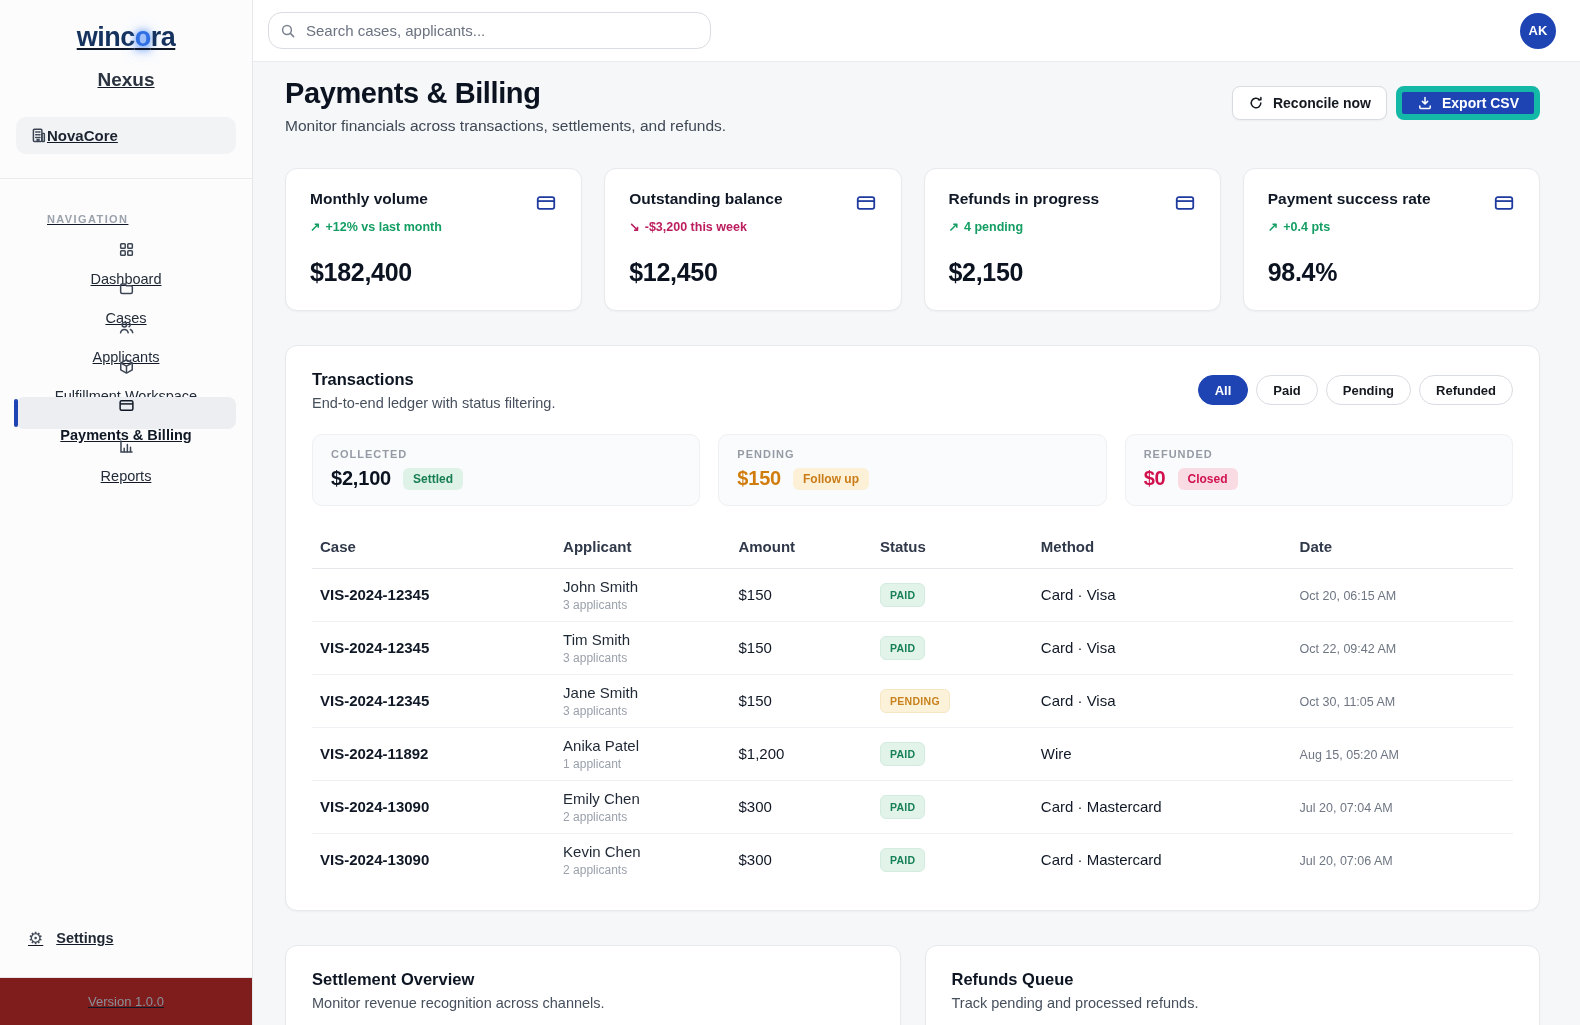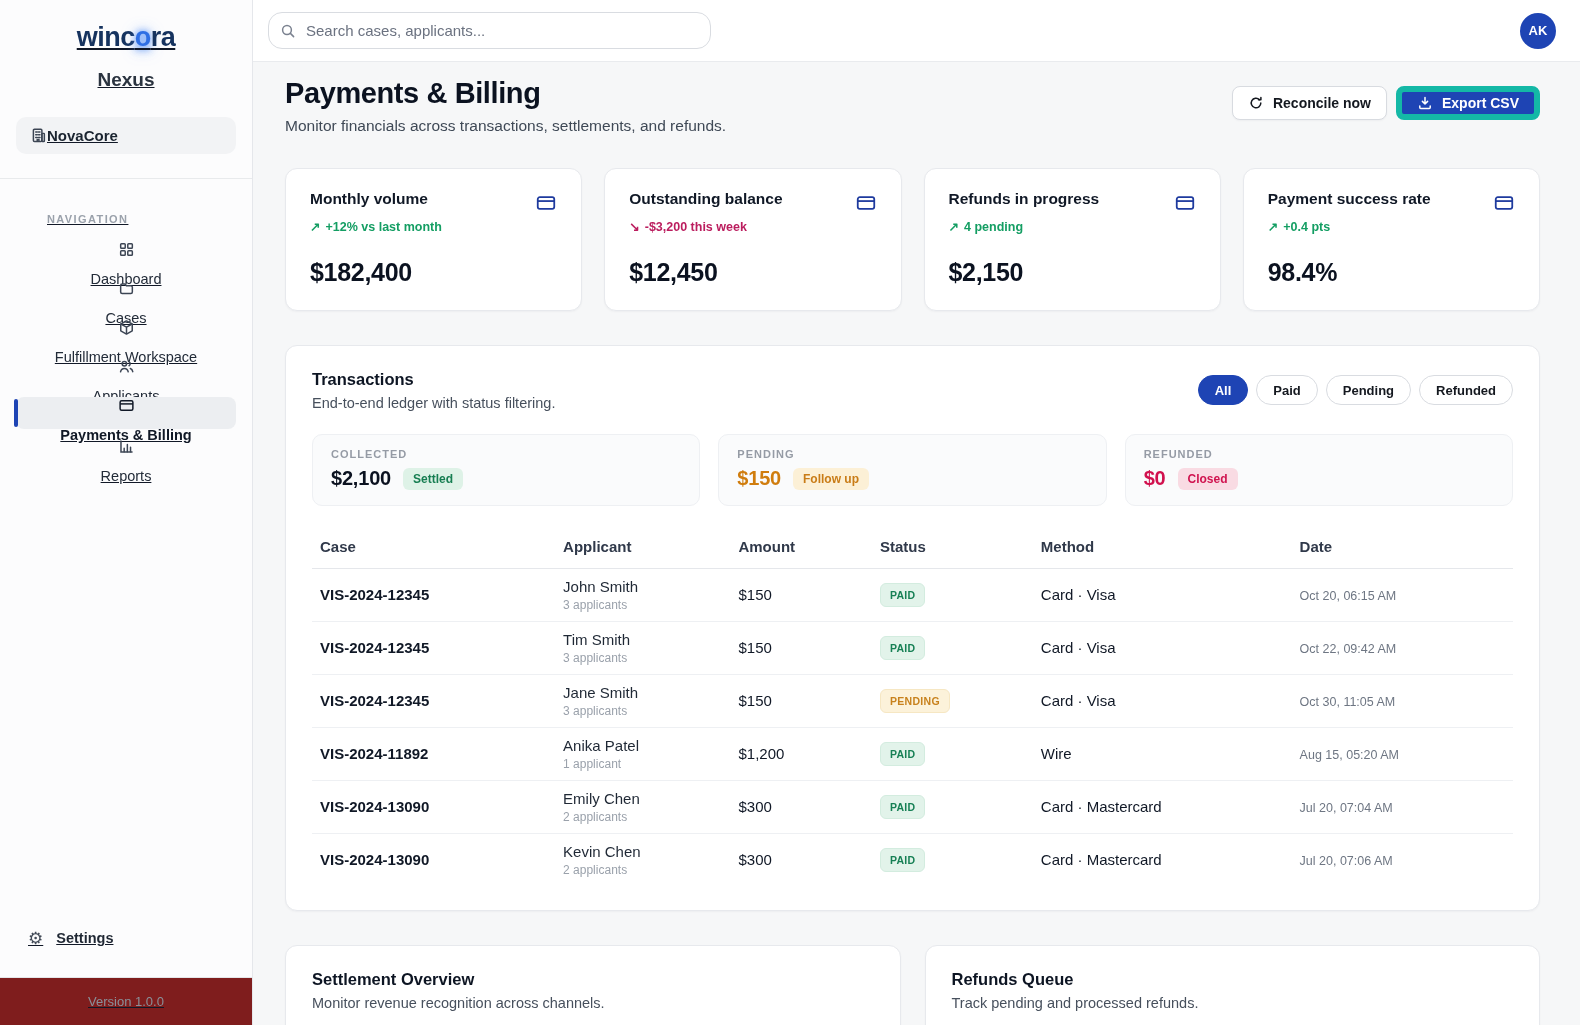--- a/index.html
+++ b/index.html
@@ -196,36 +196,36 @@
     <div class="nav-item">
       <span>
         <svg width="17" height="17" viewBox="0 0 16 16" fill="none" stroke="#3c4554" stroke-width="1.4">
           <path d="M2.5 5.2c0-.8.6-1.4 1.4-1.4h2.6l1.4 1.5h4.2c.8 0 1.4.6 1.4 1.4v4.6c0 .8-.6 1.4-1.4 1.4H3.9c-.8 0-1.4-.6-1.4-1.4V5.2z" stroke-linejoin="round"></path>
         </svg>
       </span>
       <span class="lbl">Cases</span>
     </div>
     <div class="nav-item">
       <span>
-        <svg width="17" height="17" viewBox="0 0 16 16" fill="none" stroke="#3c4554" stroke-width="1.4" stroke-linejoin="round">
-          <path d="M8 1.8l5.4 2.9v6.4L8 14.2 2.6 11.1V4.7L8 1.8z"></path>
-          <path d="M2.8 4.8L8 7.7l5.2-2.9M8 7.7v6.3"></path>
-        </svg>
-      </span>
-      <span class="lbl">Fulfillment Workspace</span>
-    </div>
-    <div class="nav-item">
-      <span>
         <svg width="17" height="17" viewBox="0 0 16 16" fill="none" stroke="#3c4554" stroke-width="1.4" stroke-linecap="round">
           <circle cx="6" cy="5.4" r="2.1"></circle>
           <path d="M2.4 13c.4-2 1.8-3.2 3.6-3.2S9.2 11 9.6 13"></path>
           <path d="M10.4 3.6a2.1 2.1 0 0 1 0 3.7M11.6 9.9c1.2.4 2 1.5 2.3 3"></path>
         </svg>
       </span>
       <span class="lbl">Applicants</span>
+    </div>
+    <div class="nav-item">
+      <span>
+        <svg width="17" height="17" viewBox="0 0 16 16" fill="none" stroke="#3c4554" stroke-width="1.4" stroke-linejoin="round">
+          <path d="M8 1.8l5.4 2.9v6.4L8 14.2 2.6 11.1V4.7L8 1.8z"></path>
+          <path d="M2.8 4.8L8 7.7l5.2-2.9M8 7.7v6.3"></path>
+        </svg>
+      </span>
+      <span class="lbl">Fulfillment Workspace</span>
     </div>
     <div class="nav-item active">
       <span>
         <svg width="17" height="17" viewBox="0 0 16 16" fill="none" stroke="#101826" stroke-width="1.4">
           <rect x="2" y="3.6" width="12" height="8.8" rx="1.4"></rect>
           <path d="M2 6.5h12"></path>
         </svg>
       </span>
       <span class="lbl">Payments &amp; Billing</span>
     </div>

